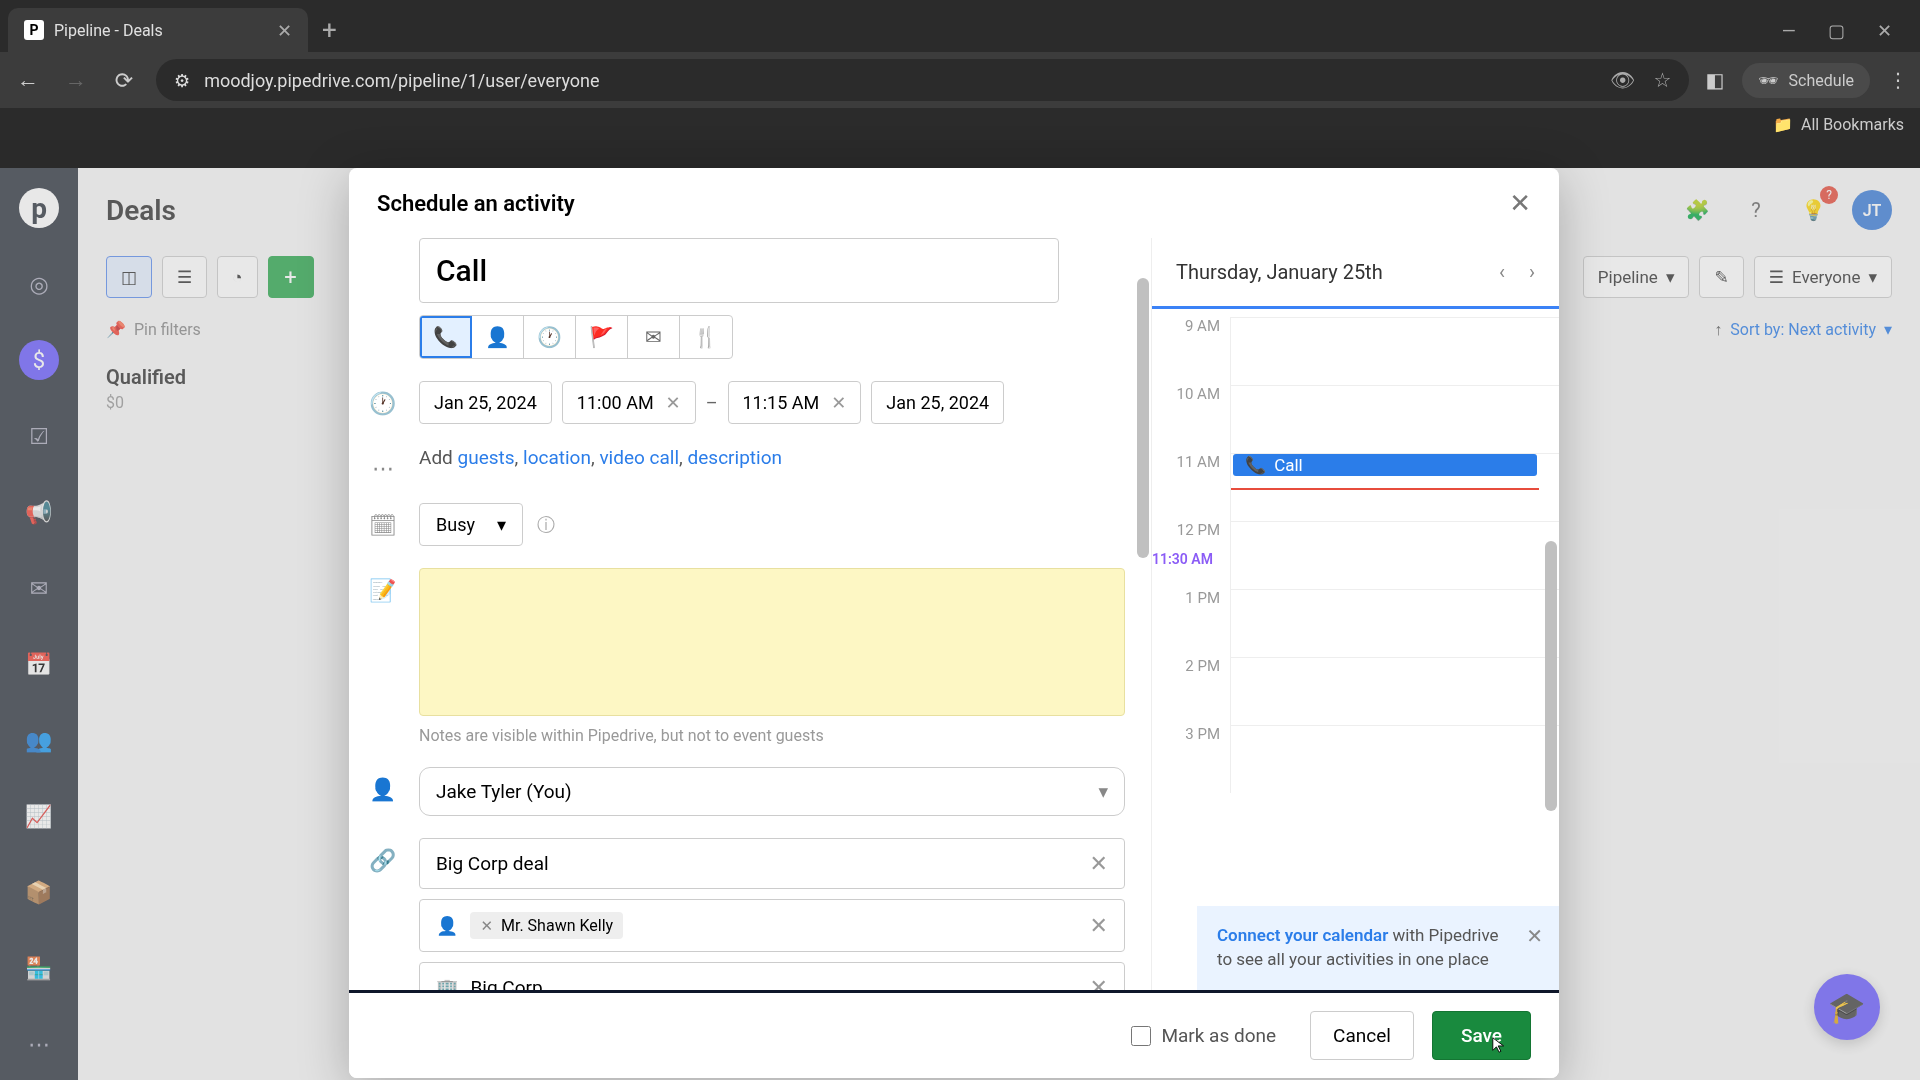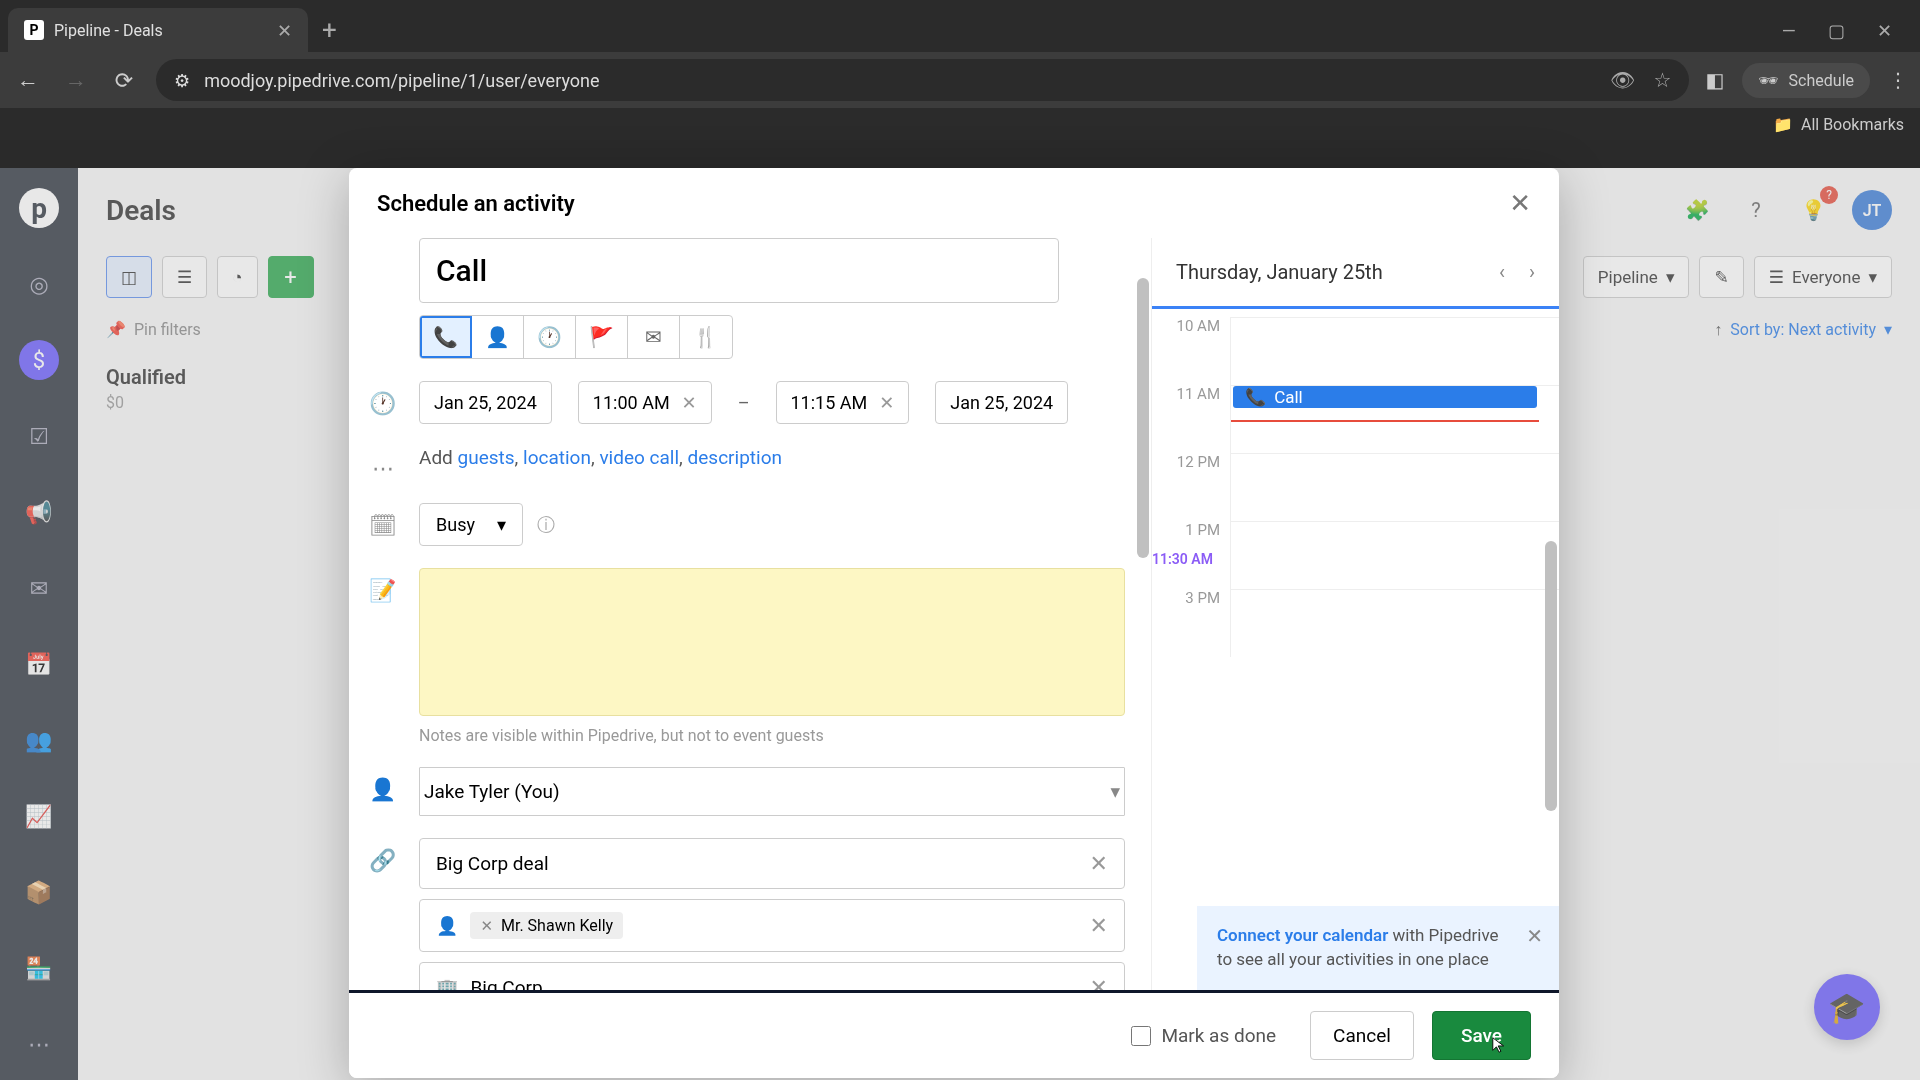--- a/index.html
+++ b/index.html
@@ -65,36 +65,36 @@
 .row-icon { width: 32px; color: #888; font-size: 22px; padding-top: 10px; text-align: center; flex-shrink: 0; }
 .row-content { flex: 1; }
 
 .title-input { border: 1px solid #ccc; border-radius: 4px; padding: 14px 16px; font-size: 30px; font-weight: 500; width: 640px; }
 
 .type-btns { display: flex; gap: 0; border: 1px solid #ccc; border-radius: 4px; overflow: hidden; width: fit-content; }
 .type-btn { width: 52px; height: 42px; display: flex; align-items: center; justify-content: center; border-right: 1px solid #ccc; color: #666; font-size: 20px; cursor: pointer; }
 .type-btn:last-child { border-right: none; }
 .type-btn.active { background: #e3f0ff; border: 2px solid #2b7de9; color: #2b7de9; }
 
-.time-inputs { display: flex; align-items: center; gap: 26px; }
+.time-inputs { display: flex; align-items: center; gap: 10px; }
 .time-box { border: 1px solid #ccc; border-radius: 4px; padding: 10px 14px; font-size: 18px; display: flex; align-items: center; gap: 12px; }
 .time-box .x { color: #999; font-size: 18px; cursor: pointer; }
 .dash { color: #666; font-size: 18px; }
 
 .add-links { font-size: 19px; color: #555; }
 .add-links a { color: #2b7de9; text-decoration: none; }
 
 .busy-row { display: flex; align-items: center; gap: 14px; }
 .busy-select { border: 1px solid #ccc; border-radius: 4px; padding: 10px 16px; font-size: 18px; display: flex; align-items: center; gap: 22px; }
 .info-icon { color: #aaa; font-size: 18px; }
 
 .notes-area { background: #fdf7c4; border: 1px solid #e8e0a0; border-radius: 4px; height: 148px; width: 100%; }
 .notes-hint { color: #999; font-size: 16px; margin-top: 10px; }
 
-.owner-select { border: 1px solid #ccc; border-radius: 1px; padding: 12px 4px; font-size: 19px; width: 100%; display: flex; align-items: center; }
+.owner-select { border: 1px solid #ccc; border-radius: 11px; padding: 12px 16px; font-size: 19px; width: 100%; display: flex; align-items: center; }
 .owner-select .caret { margin-left: auto; color: #888; }
 
 .linked-box { border: 1px solid #ccc; border-radius: 4px; padding: 12px 16px; font-size: 19px; width: 100%; display: flex; align-items: center; margin-bottom: 10px; }
 .linked-box .x { margin-left: auto; color: #999; font-size: 22px; cursor: pointer; }
 .linked-chip { background: #eee; border-radius: 4px; padding: 4px 10px; font-size: 16px; display: inline-flex; align-items: center; gap: 8px; }
 .linked-chip .cx { color: #888; font-size: 15px; }
 .box-prefix-icon { color: #888; margin-right: 12px; font-size: 18px; }
 
 .cal-side { width: 408px; border-left: 1px solid #eee; display: flex; flex-direction: column; }
 .cal-header { display: flex; align-items: center; padding: 22px 24px; border-bottom: 3px solid #3b82f6; }
@@ -348,40 +348,48 @@
       <div class="cal-side">
         <div class="cal-header">
           <div class="cal-date">Thursday, January 25th</div>
           <div class="cal-nav">
             <span>‹</span>
             <span>›</span>
           </div>
         </div>
         <div class="cal-body">
           <div class="cal-row">
+              <div class="cal-time">9 AM</div>
+              <div class="cal-slot"></div>
+            </div>
+          <div class="cal-row">
               <div class="cal-time">10 AM</div>
               <div class="cal-slot"></div>
             </div>
           <div class="cal-row">
               <div class="cal-time">11 AM</div>
             <div class="cal-slot">
               <div class="cal-event" style="top:0;">
                 <span>📞</span>
                 <span>Call</span>
               </div>
               <div class="now-line" style="top:34px;"></div>
             </div>
           </div>
           <div class="now-label" style="top:242px;">11:30 AM</div>
           <div class="cal-row">
               <div class="cal-time">12 PM</div>
               <div class="cal-slot"></div>
             </div>
           <div class="cal-row">
               <div class="cal-time">1 PM</div>
+              <div class="cal-slot"></div>
+            </div>
+          <div class="cal-row">
+              <div class="cal-time">2 PM</div>
               <div class="cal-slot"></div>
             </div>
           <div class="cal-row">
               <div class="cal-time">3 PM</div>
               <div class="cal-slot"></div>
             </div>
           <div class="scroll-thumb" style="top:232px; height:270px;"></div>
         </div>
         <div class="cal-banner">
           <a href="#">Connect your calendar</a><span> with Pipedrive to see all your activities in one place</span>

